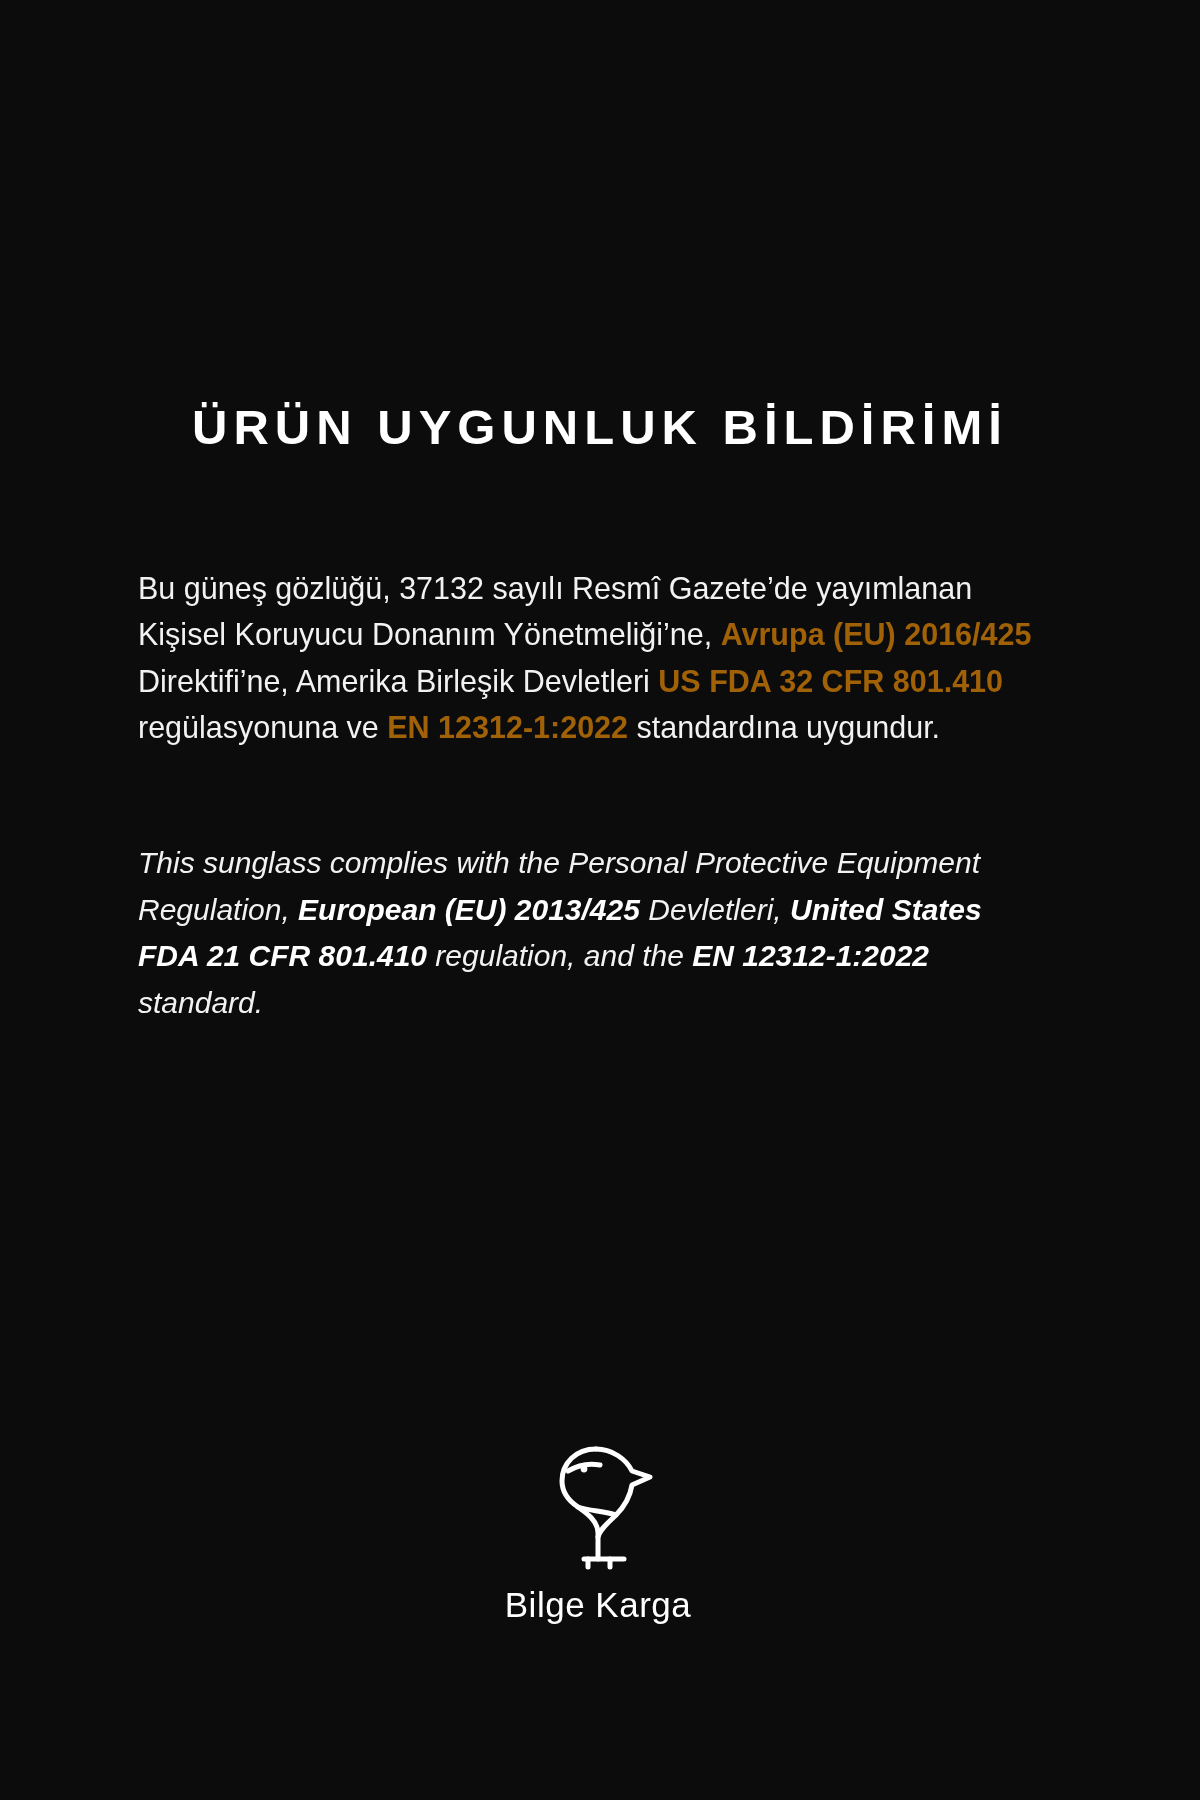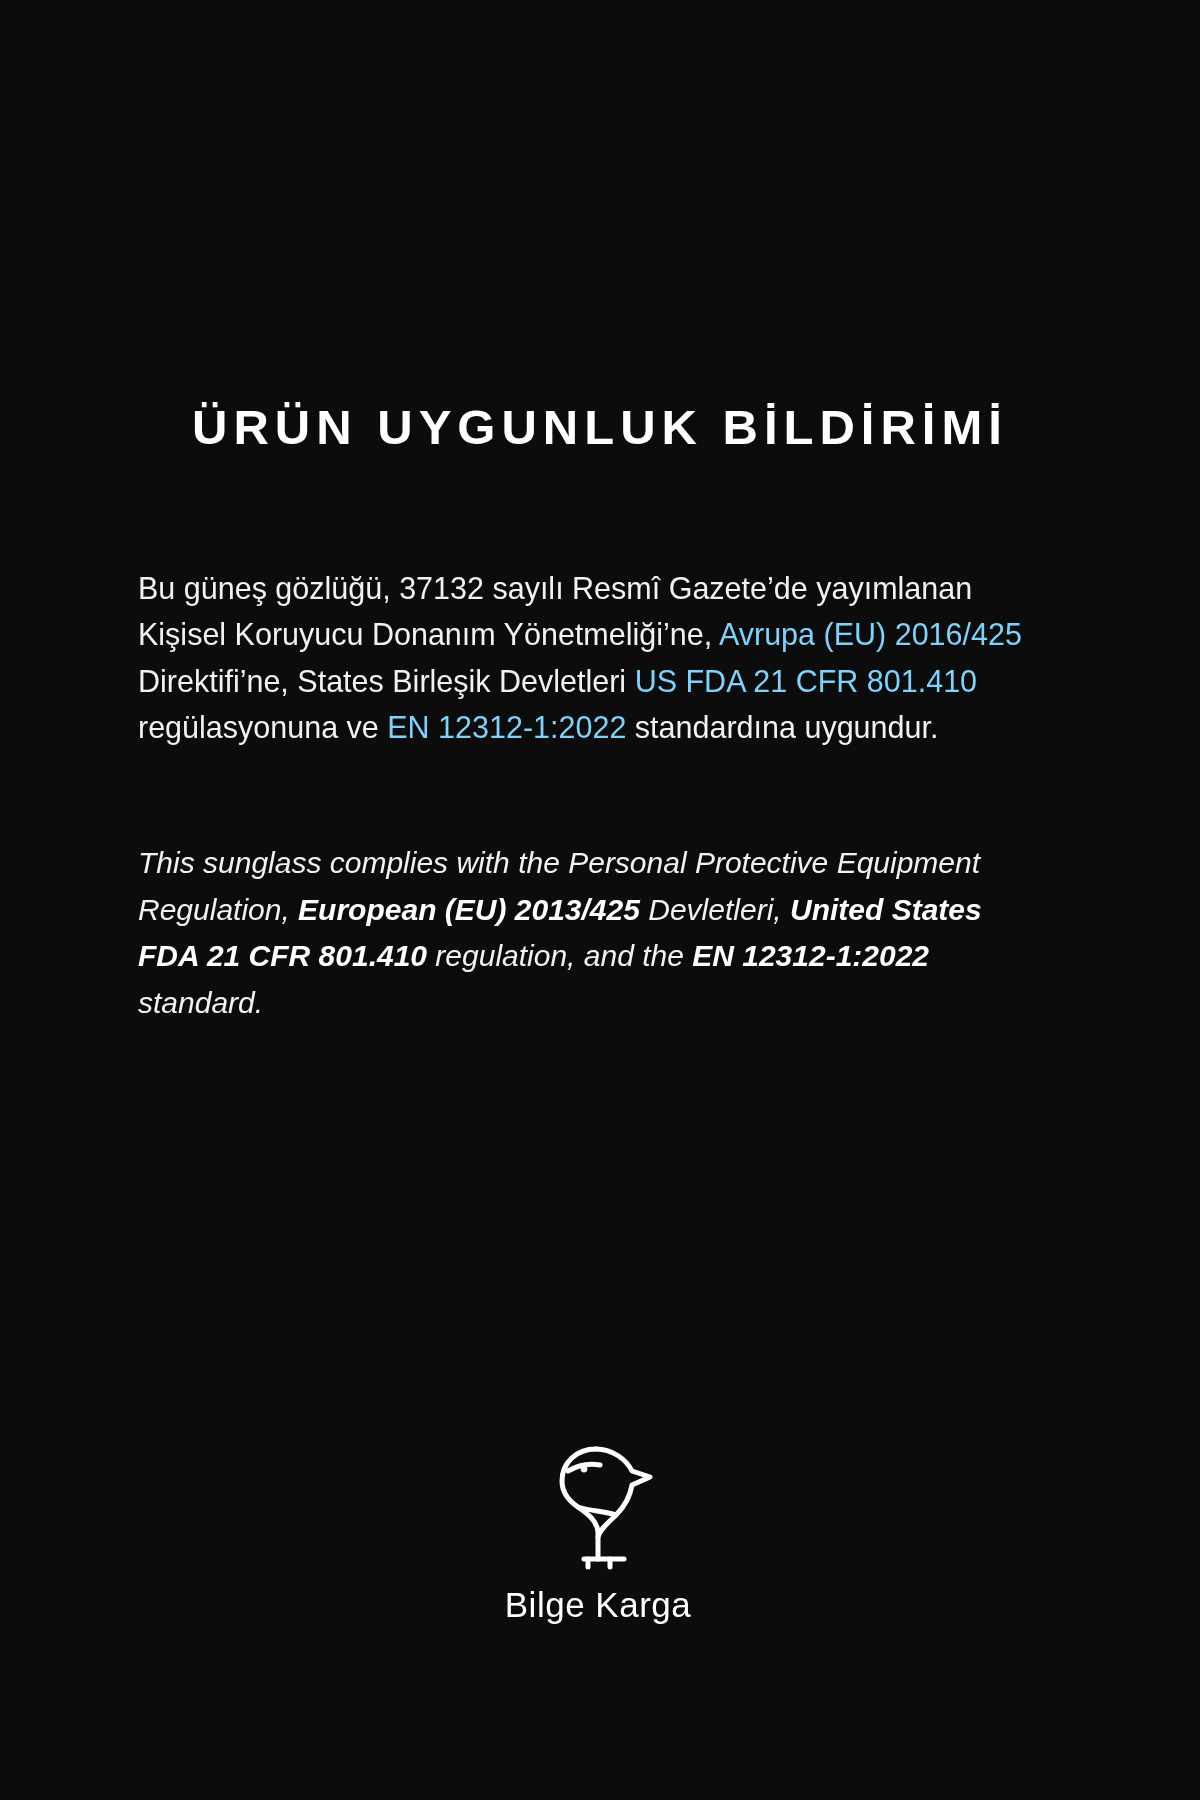--- a/index.html
+++ b/index.html
@@ -58,22 +58,22 @@
 
   .para {
     font-size: 30.5px;
     line-height: 1.52;
     color: #f2f2f2;
     margin: 0;
     max-width: 910px;
   }
 
   .para b {
-    font-weight: 400;
-    color: #7dd3fc;
+    font-weight: 700;
+    color: #a16207;
   }
 
   .para-en {
     margin-top: 90px;
     font-style: italic;
     font-size: 30px;
     line-height: 1.55;
     color: #f2f2f2;
   }
 
@@ -109,21 +109,21 @@
 </head>
 <body>
 
 <div class="page">
 
   <div class="header-block">
     <h1 class="title-tr">ÜRÜN UYGUNLUK BİLDİRİMİ</h1>
   </div>
 
   <div class="body-block">
-    <p class="para"><span>Bu güneş gözlüğü, 37132 sayılı Resmî Gazete’de yayımlanan Kişisel Koruyucu Donanım Yönetmeliği’ne, </span><b>Avrupa (EU) 2016/425</b><span> Direktifi’ne, States Birleşik Devletleri </span><b>US FDA 21 CFR 801.410</b><span> regülasyonuna ve </span><b>EN 12312-1:2022</b><span> standardına uygundur.</span></p>
+    <p class="para"><span>Bu güneş gözlüğü, 37132 sayılı Resmî Gazete’de yayımlanan Kişisel Koruyucu Donanım Yönetmeliği’ne, </span><b>Avrupa (EU) 2016/425</b><span> Direktifi’ne, Amerika Birleşik Devletleri </span><b>US FDA 32 CFR 801.410</b><span> regülasyonuna ve </span><b>EN 12312-1:2022</b><span> standardına uygundur.</span></p>
     <p class="para para-en"><span>This sunglass complies with the Personal Protective Equipment Regulation, </span><b>European (EU) 2013/425</b><span> Devletleri, </span><b>United States FDA 21 CFR 801.410</b><span> regulation, and the </span><b>EN 12312-1:2022</b><span> standard.</span></p>
   </div>
 
   <div class="brand-block">
     <span>
       <svg class="logo-mark" viewBox="0 0 120 130" fill="none" stroke="#ffffff" stroke-width="5" stroke-linecap="round" stroke-linejoin="round">
         <path d="M58 8 C38 8 24 22 24 40 C24 52 31 60 40 66 C50 73 58 79 60 90"></path>
         <path d="M58 8 C74 8 88 18 94 30 L112 36 L94 44 C92 56 86 66 78 74 C70 82 62 88 60 96"></path>
         <path d="M40 66 C52 70 66 70 78 74"></path>
         <path d="M30 30 C40 24 52 22 62 24"></path>

